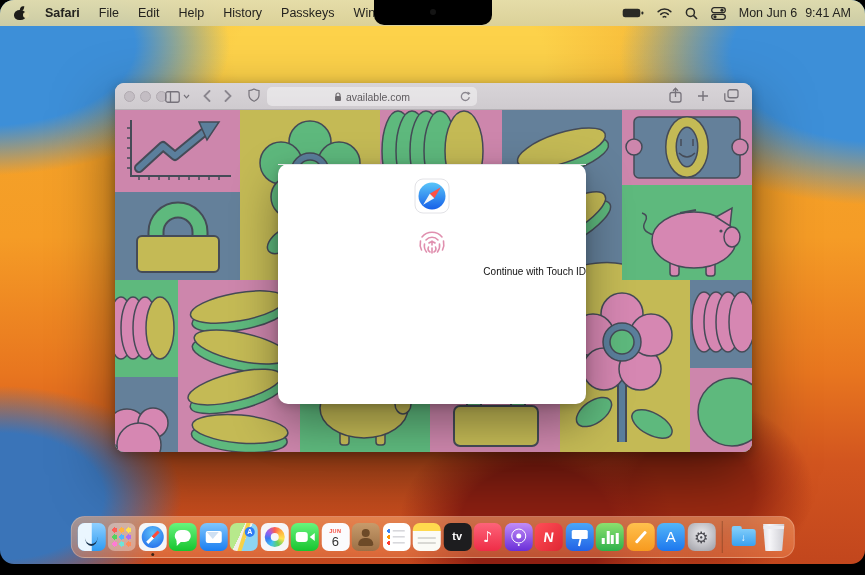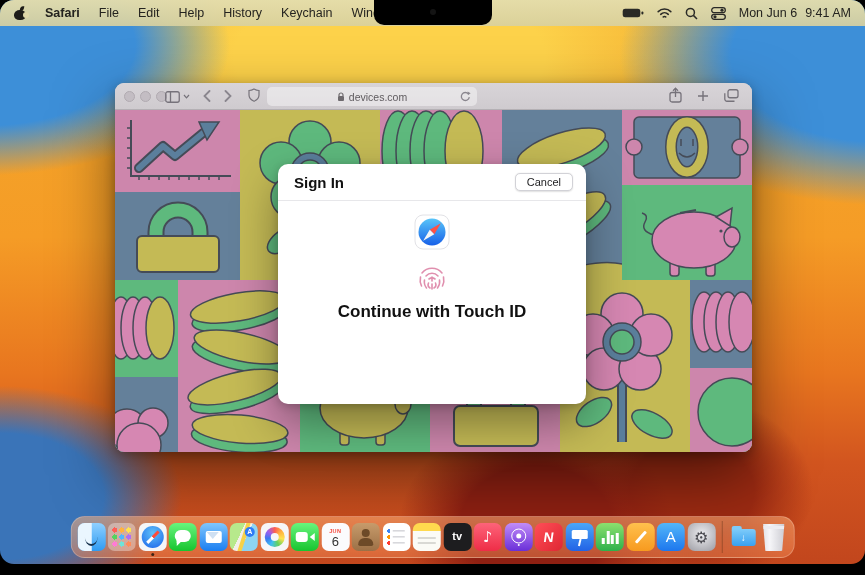--- a/index.html
+++ b/index.html
@@ -55,21 +55,21 @@
   .dlg-header{position:relative;height:36px;}
   .dlg-title{position:absolute;left:16px;top:10px;font-size:15px;font-weight:700;color:#111;}
   .cancel-btn{position:absolute;right:13px;top:9px;padding:2px 11px;font-size:11px;color:#1d1d1f;
     background:#fff;border:1px solid #d2d2d7;border-radius:5px;box-shadow:0 0.5px 1.5px rgba(0,0,0,.12);
     font-family:"Liberation Sans",sans-serif;cursor:pointer;}
   .dlg-divider{height:1px;background:#e7e7ea;margin:0 0;}
   .dlg-body{text-align:center;}
   .safari-app-icon{margin:13px auto 9px;width:36px;height:36px;}
   .dlg-message{width:292px;margin:0 auto;font-size:11.5px;line-height:15.5px;color:#161618;}
   .touchid{margin:13px auto 7px;width:32px;height:32px;}
-  .touchid-label{font-size:17px;font-weight:700;color:#111;}
+  .touchid-label{font-size:10px;font-weight:400;color:#111;text-align:right;}
   .other-options{margin-top:8px;font-size:11.5px;color:#3478f6;cursor:pointer;}
   
   .dock{position:absolute;left:50%;bottom:6px;transform:translateX(-50%);height:40px;
     display:flex;align-items:center;gap:2.5px;padding:0 6px;border-radius:14px;
     background:linear-gradient(180deg,rgba(255,177,120,.55),rgba(244,138,86,.48));
     border:1px solid rgba(255,255,255,.22);z-index:30;}
   .dock-icon{position:relative;width:28px;height:28px;border-radius:7px;flex:0 0 auto;cursor:pointer;}
   .run-dot{position:absolute;left:50%;bottom:-5px;transform:translateX(-50%);width:3px;height:3px;border-radius:50%;background:rgba(35,25,15,.85);}
   .dock-divider{width:1px;height:32px;background:rgba(70,35,15,.35);margin:0 4px;flex:0 0 auto;}
   
@@ -183,21 +183,21 @@
         <span class="body"></span>
           <span class="leaf"></span>
           <span class="bite"></span>
       </span>
       <span style="display:flex;gap:19px;">
           <span class="menu-item active-app">Safari</span>
           <span class="menu-item">File</span>
           <span class="menu-item">Edit</span>
           <span class="menu-item">Help</span>
           <span class="menu-item">History</span>
-          <span class="menu-item">Keychain</span>
+          <span class="menu-item">Passkeys</span>
           <span class="menu-item">Window</span>
           <span class="menu-item">Help</span>
         </span>
     </div>
     <div class="menu-right">
       <span>
         <svg width="22" height="12" viewBox="0 0 22 12">
             <rect x="0.7" y="1.7" width="17.6" height="8.6" rx="2.4" fill="#2a2a26"></rect>
             <rect x="19.4" y="4.4" width="2" height="3.2" rx="1" fill="#2a2a26"></rect>
           </svg>
@@ -265,21 +265,21 @@
         <span>
           <svg width="12" height="14" viewBox="0 0 12 14" fill="none" stroke="#76727a" stroke-width="1.2">
               <path d="M6,1 C7.8,2.1 9.8,2.5 11,2.5 V7 c0,3.3 -2.5,5.2 -5,6.2 C3.5,12.2 1,10.3 1,7 V2.5 C2.2,2.5 4.2,2.1 6,1 Z"></path>
             </svg>
         </span>
         <div class="urlfield">
           <svg width="8" height="10" viewBox="0 0 8 10">
               <path d="M2,4 V3 a2,2 0 0 1 4,0 V4" fill="none" stroke="#6e6a6e" stroke-width="1.2"></path>
               <rect x="1" y="4" width="6" height="5" rx="1" fill="#6e6a6e"></rect>
             </svg>
-          <span>devices.com</span>
+          <span>available.com</span>
           <span class="reload">
             <svg width="11" height="11" viewBox="0 0 11 11">
                 <path d="M9.3,6.2 a4,4 0 1 1 -0.9,-3.3" fill="none" stroke="#8a868e" stroke-width="1.3"></path>
                 <polygon points="7.6,0.6 10.6,2.2 7.9,4.3" fill="#8a868e"></polygon>
               </svg>
           </span>
         </div>
       </div>
       <div class="tb-right">
         <span>
@@ -464,24 +464,20 @@
 
         <svg x="575" y="258" width="62" height="84" viewBox="0 0 62 84">
           <rect width="62" height="84" fill="#cd86ac"></rect>
           <circle cx="42" cy="44" r="34" fill="#5eb97d" stroke="#454b57" stroke-width="1.5"></circle>
         </svg>
       </svg>
     </div>
   </div>
 
   <div class="dialog">
-    <div class="dlg-header">
-      <span class="dlg-title">Sign In</span>
-      <button class="cancel-btn">Cancel</button>
-    </div>
     <div class="dlg-divider"></div>
     <div class="dlg-body">
       <div class="safari-app-icon">
         <svg width="36" height="36" viewBox="0 0 36 36">
           <defs>
             <linearGradient id="sg" x1="0" y1="0" x2="0" y2="1">
               <stop offset="0" stop-color="#59c5f9"></stop>
                 <stop offset="1" stop-color="#1760e8"></stop>
             </linearGradient>
           </defs>

